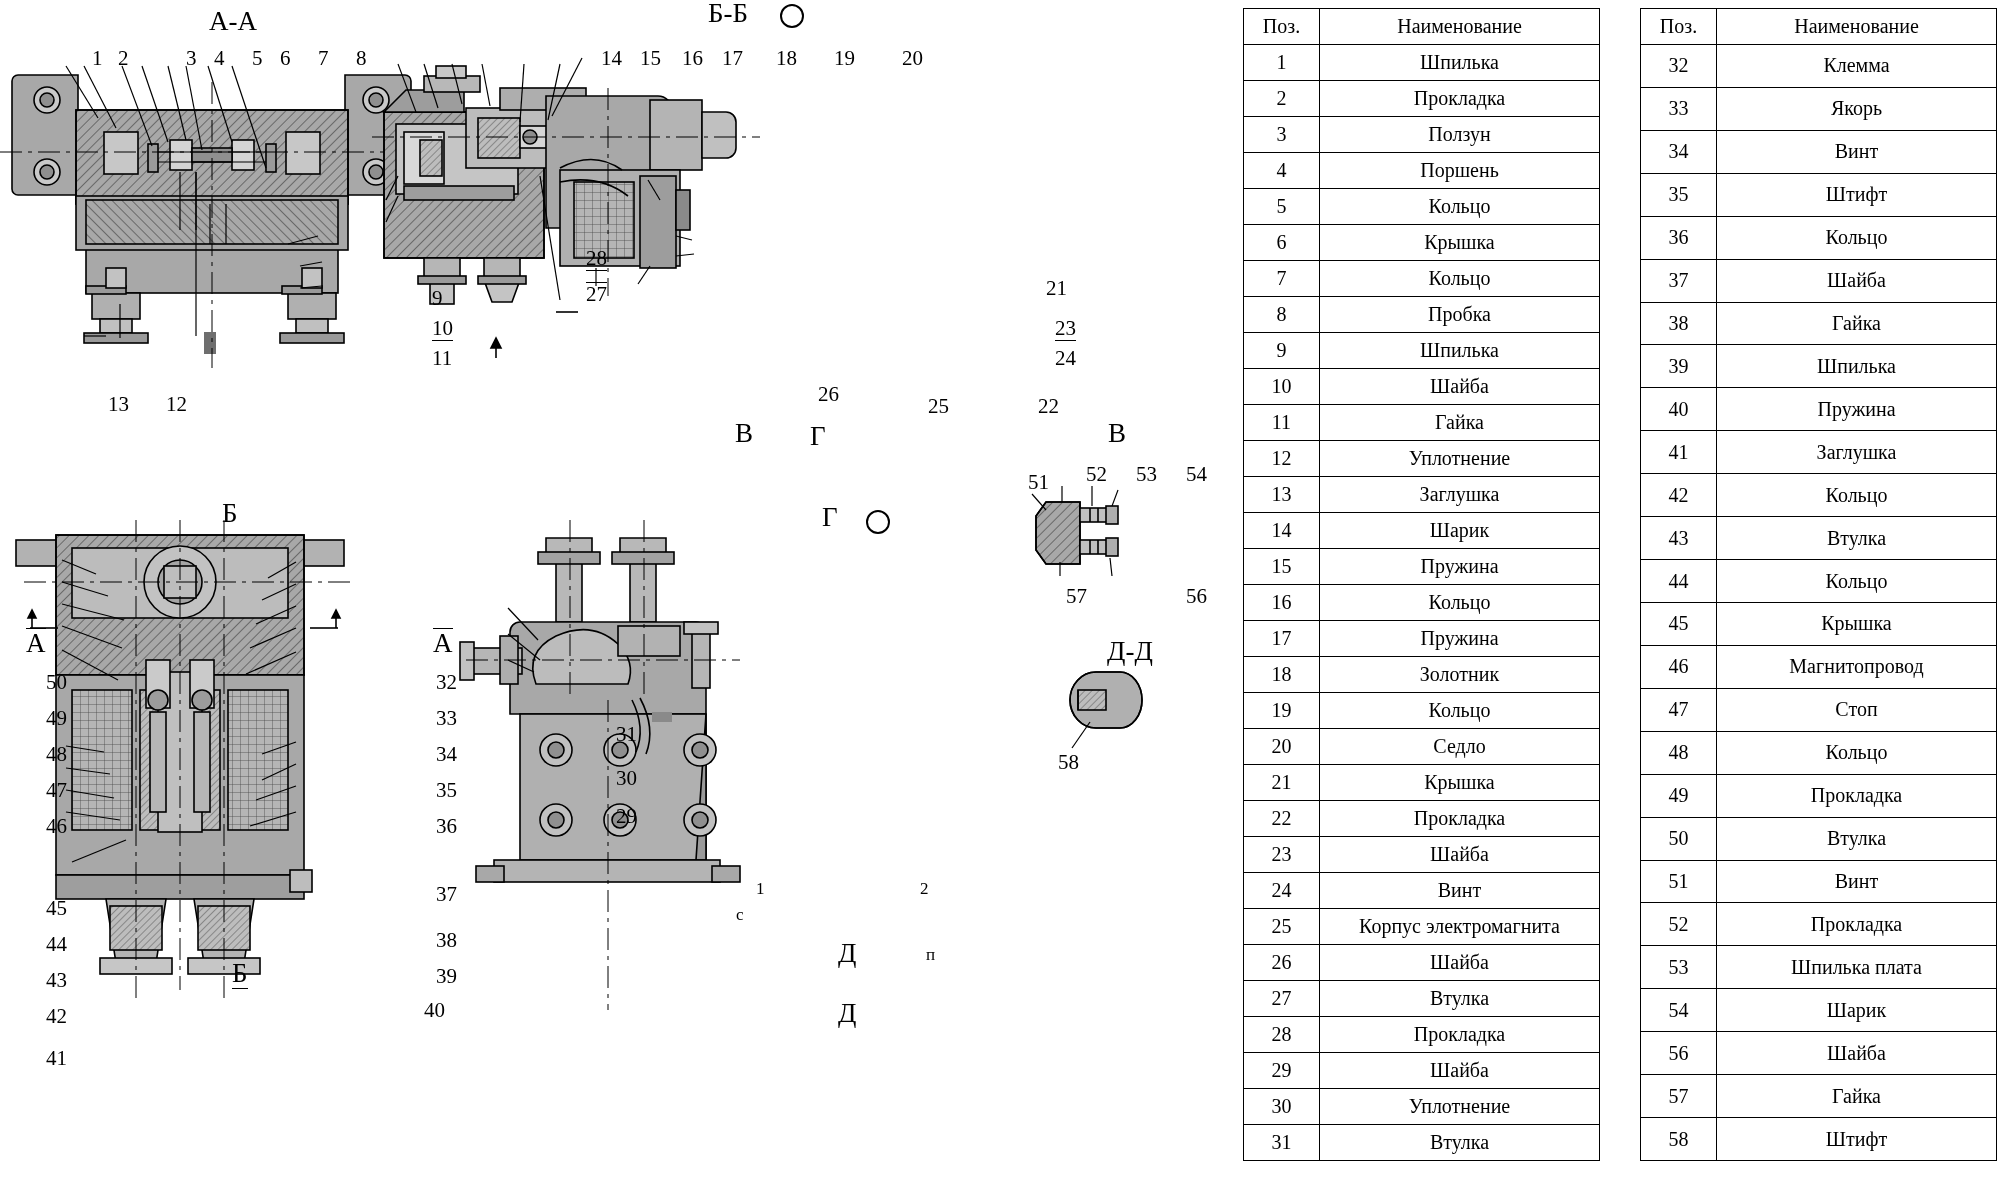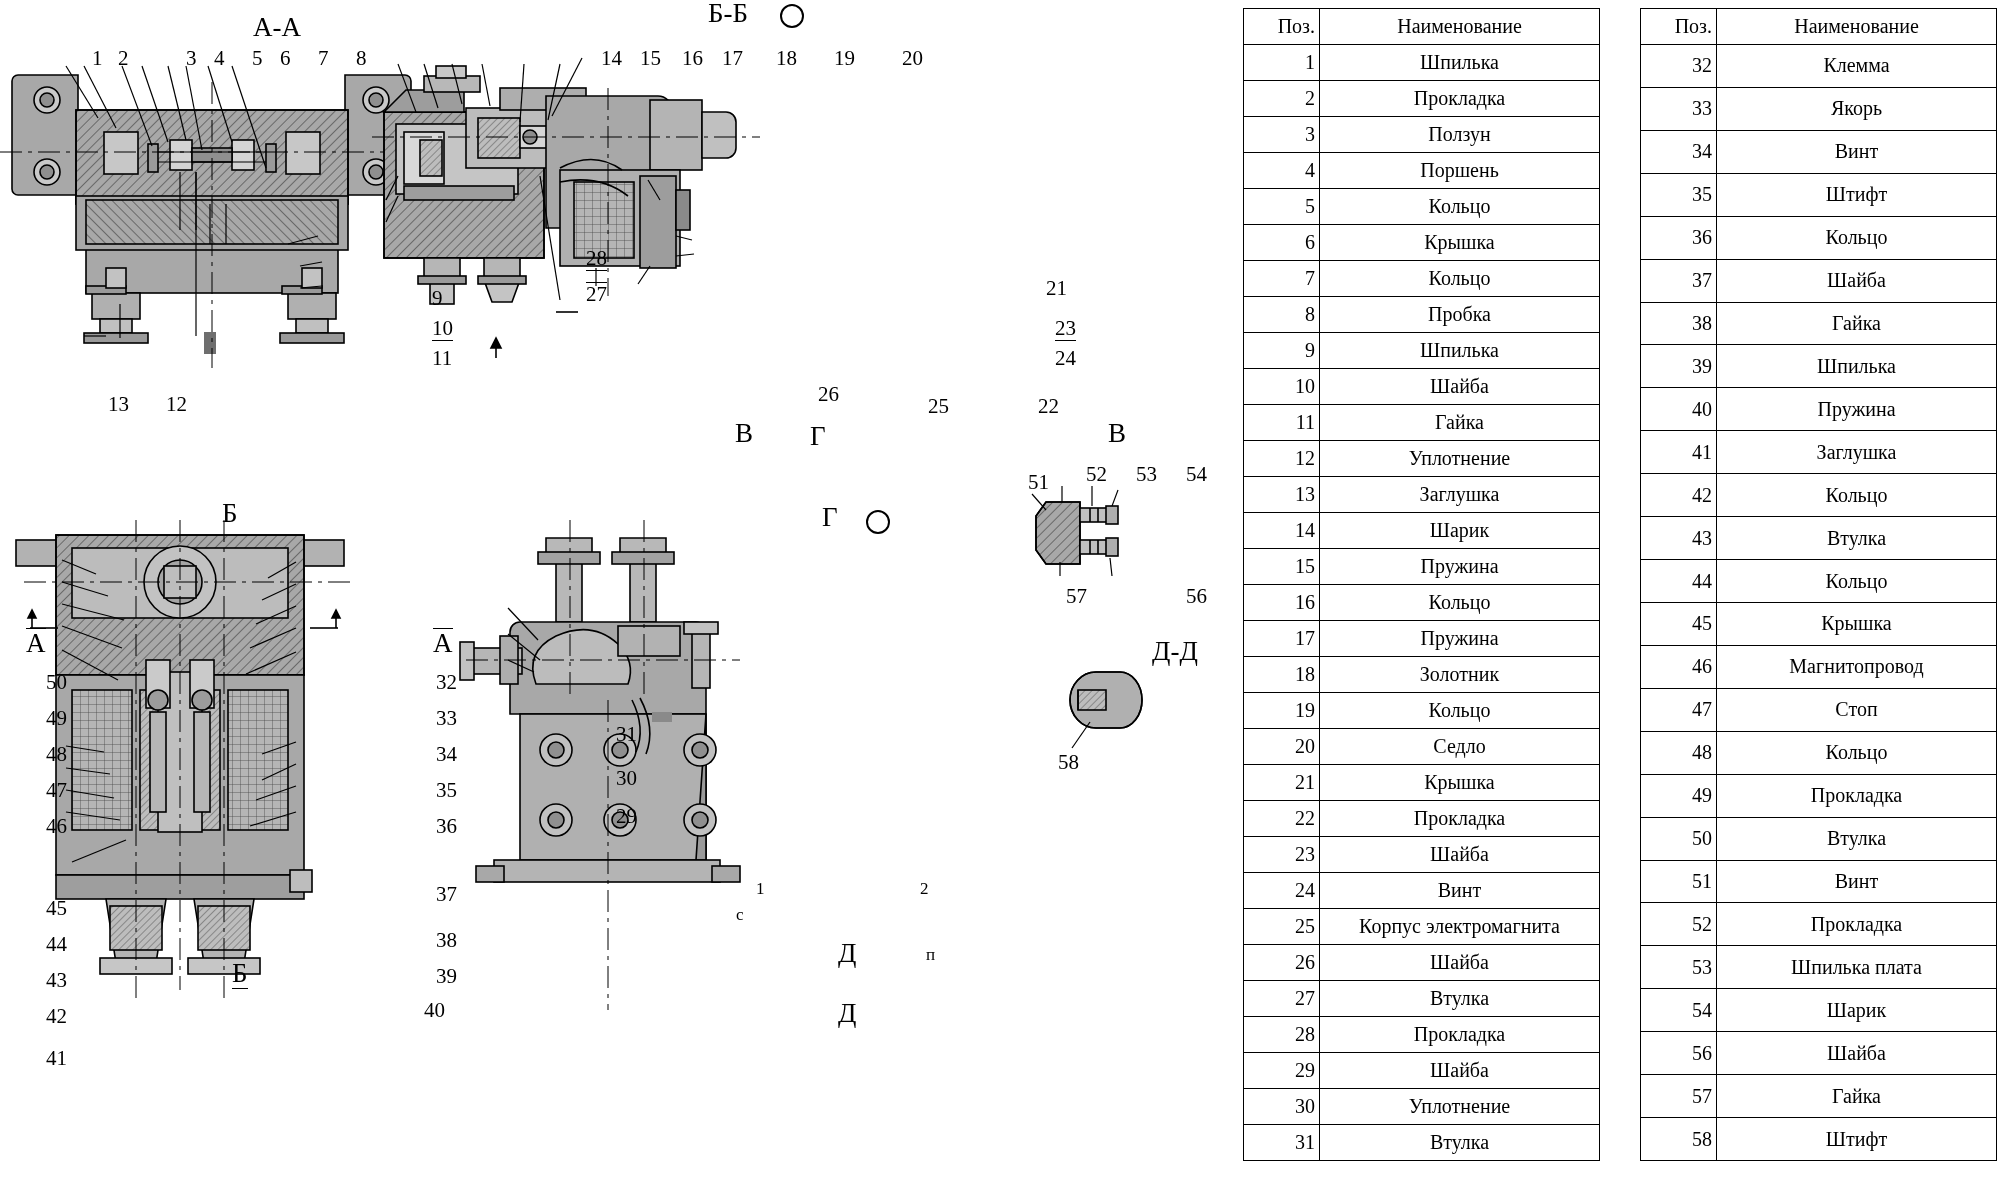--- a/index.html
+++ b/index.html
@@ -39,21 +39,21 @@
     box-sizing: border-box;
     text-align: center;
     vertical-align: middle;
     font-weight: normal;
     padding: 0 4px;
     line-height: 1.05;
   }
   table.parts th {
     font-weight: normal;
   }
-  table.parts .col-pos { width: 76px; text-align: right; }
+  table.parts .col-pos { width: 76px; }
   table.parts .col-name { width: 280px; }
 
   
   .drawings {
     position: absolute;
     left: 0; top: 0;
     width: 1243px;
     height: 1198px;
   }
   .lbl {
@@ -420,28 +420,28 @@
         <g stroke="#000" stroke-width="1.6">
           <line x1="556" y1="312" x2="578" y2="312"></line>
         </g>
 
         <g stroke="#000" stroke-width="1.6">
           <line x1="840" y1="960" x2="840" y2="960"></line>
         </g>
       </g>
     </svg>
 
-    <div class="lbl big" style="left:209px; top:14px;margin-left:44px;">А-А</div>
+    <div class="lbl big" style="left:209px; top:8px;">А-А</div>
     <div class="lbl big" style="left:708px; top:0px;">Б-Б</div>
     <div class="circ" style="left:780px; top:4px;"></div>
     <div class="lbl big" style="left:222px; top:500px;">Б</div>
     <div class="lbl big" style="left:822px; top:504px;">Г</div>
     <div class="circ" style="left:866px; top:510px;"></div>
     <div class="lbl big" style="left:1108px; top:420px;">В</div>
-    <div class="lbl big" style="left:1152px; top:638px;">Д-Д</div>
+    <div class="lbl big" style="left:1107px; top:638px;">Д-Д</div>
 
     <div class="lbl big ol" style="left:26px; top:628px;">А</div>
     <div class="lbl big ol" style="left:433px; top:628px;">А</div>
     <div class="lbl big ul" style="left:232px; top:960px;">Б</div>
     <div class="lbl big" style="left:735px; top:420px;">В</div>
     <div class="lbl big" style="left:810px; top:423px;">Г</div>
     <div class="lbl big" style="left:838px; top:940px;">Д</div>
     <div class="lbl big" style="left:838px; top:1000px;">Д</div>
 
     <div class="lbl" style="left:92px; top:48px;">1</div>

